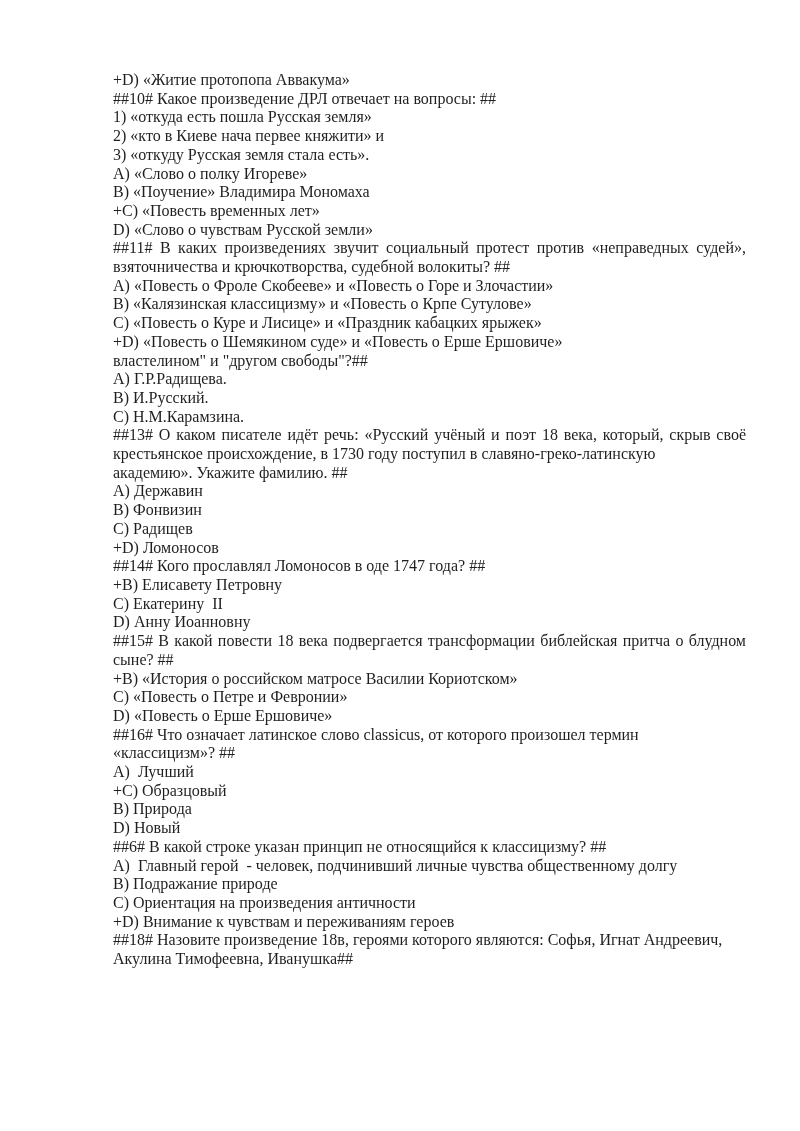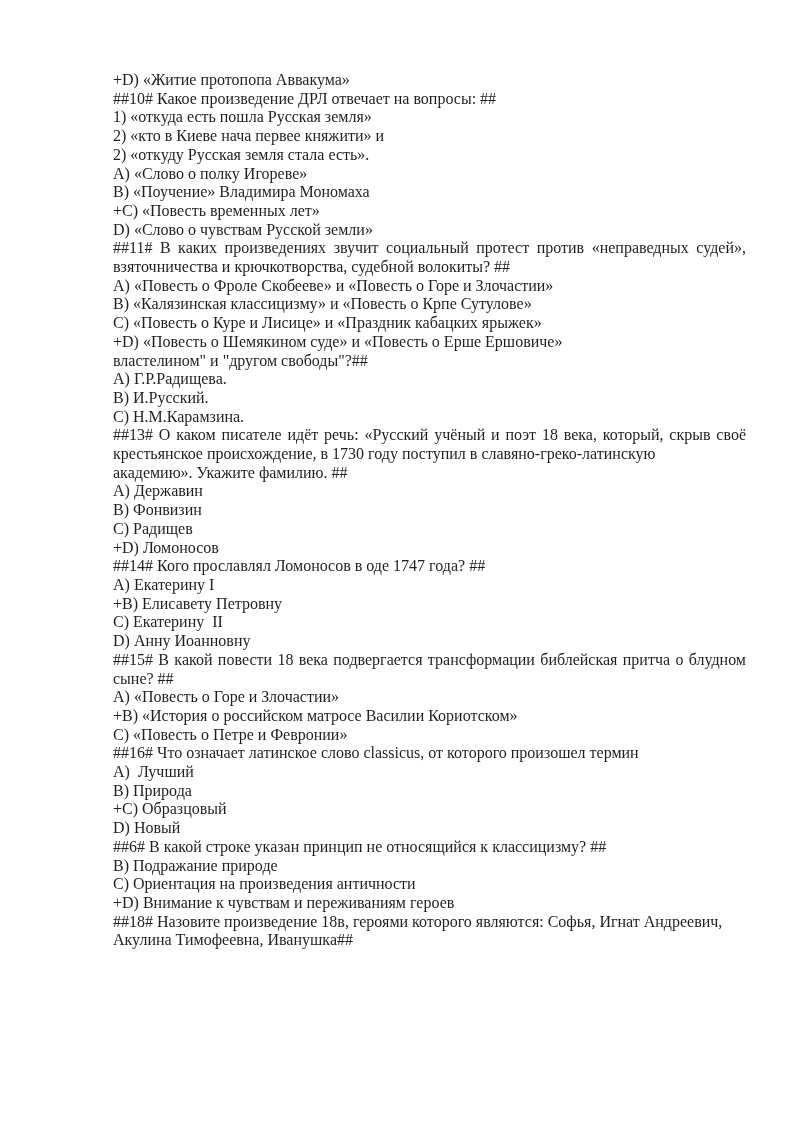--- a/index.html
+++ b/index.html
@@ -36,21 +36,21 @@
 </style>
 </head>
 <body>
 
 <div class="page">
   <div class="textblock">
     <div class="line">+D) «Житие протопопа Аввакума»</div>
     <div class="line">##10# Какое произведение ДРЛ отвечает на вопросы: ##</div>
     <div class="line">1) «откуда есть пошла Русская земля»</div>
     <div class="line">2) «кто в Киеве нача первее княжити» и</div>
-    <div class="line">2) «откуду Русская земля стала есть».</div>
+    <div class="line">3) «откуду Русская земля стала есть».</div>
     <div class="line">А) «Слово о полку Игореве»</div>
     <div class="line">В) «Поучение» Владимира Мономаха</div>
     <div class="line">+С) «Повесть временных лет»</div>
     <div class="line">D) «Слово о чувствам Русской земли»</div>
     <div class="line j">##11# В каких произведениях звучит социальный протест против «неправедных судей»,</div>
     <div class="line">взяточничества и крючкотворства, судебной волокиты? ##</div>
     <div class="line">А) «Повесть о Фроле Скобееве» и «Повесть о Горе и Злочастии»</div>
     <div class="line">В) «Калязинская классицизму» и «Повесть о Крпе Сутулове»</div>
     <div class="line">С) «Повесть о Куре и Лисице» и «Праздник кабацких ярыжек»</div>
     <div class="line">+D) «Повесть о Шемякином суде» и «Повесть о Ерше Ершовиче»</div>
@@ -59,34 +59,35 @@
     <div class="line">В) И.Русский.</div>
     <div class="line">С) Н.М.Карамзина.</div>
     <div class="line j">##13# О каком писателе идёт речь: «Русский учёный и поэт 18 века, который, скрыв своё</div>
     <div class="line">крестьянское происхождение, в 1730 году поступил в славяно-греко-латинскую</div>
     <div class="line">академию». Укажите фамилию. ##</div>
     <div class="line">А) Державин</div>
     <div class="line">В) Фонвизин</div>
     <div class="line">С) Радищев</div>
     <div class="line">+D) Ломоносов</div>
     <div class="line">##14# Кого прославлял Ломоносов в оде 1747 года? ##</div>
-    <div class="line">А) Екатерину I</div>
     <div class="line">+В) Елисавету Петровну</div>
     <div class="line">С) Екатерину  II</div>
     <div class="line">D) Анну Иоанновну</div>
     <div class="line j">##15# В какой повести 18 века подвергается трансформации библейская притча о блудном</div>
     <div class="line">сыне? ##</div>
-    <div class="line">А) «Повесть о Горе и Злочастии»</div>
     <div class="line">+В) «История о российском матросе Василии Кориотском»</div>
     <div class="line">С) «Повесть о Петре и Февронии»</div>
+    <div class="line">D) «Повесть о Ерше Ершовиче»</div>
     <div class="line">##16# Что означает латинское слово classicus, от которого произошел термин</div>
+    <div class="line">«классицизм»? ##</div>
     <div class="line">А)  Лучший</div>
+    <div class="line">+С) Образцовый</div>
     <div class="line">В) Природа</div>
-    <div class="line">+С) Образцовый</div>
     <div class="line">D) Новый</div>
     <div class="line">##6# В какой строке указан принцип не относящийся к классицизму? ##</div>
+    <div class="line">А)  Главный герой  - человек, подчинивший личные чувства общественному долгу</div>
     <div class="line">В) Подражание природе</div>
     <div class="line">С) Ориентация на произведения античности</div>
     <div class="line">+D) Внимание к чувствам и переживаниям героев</div>
     <div class="line">##18# Назовите произведение 18в, героями которого являются: Софья, Игнат Андреевич,</div>
     <div class="line">Акулина Тимофеевна, Иванушка##</div>
   </div>
 </div>
 
 </body></html>

